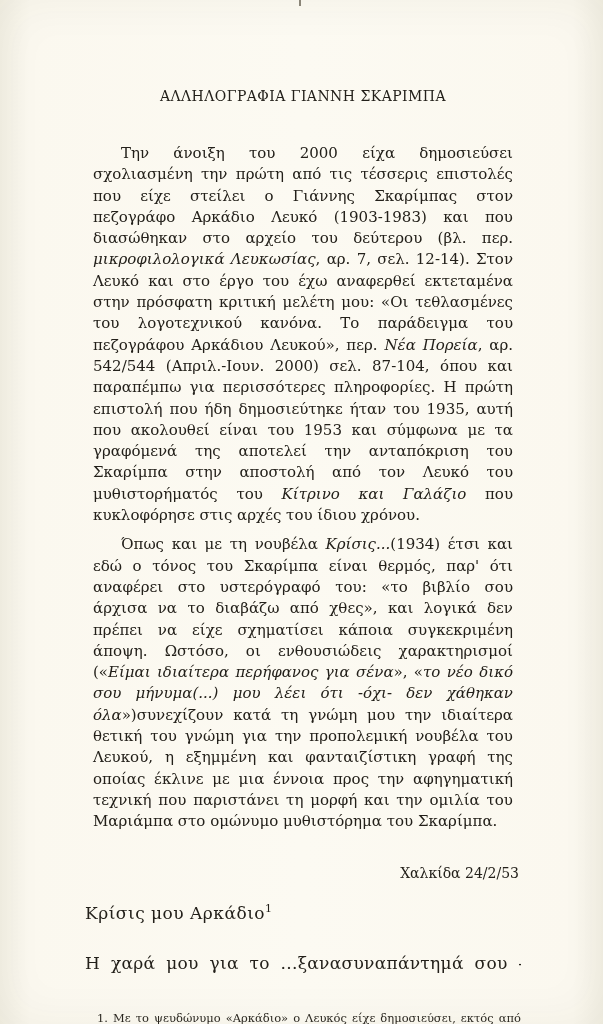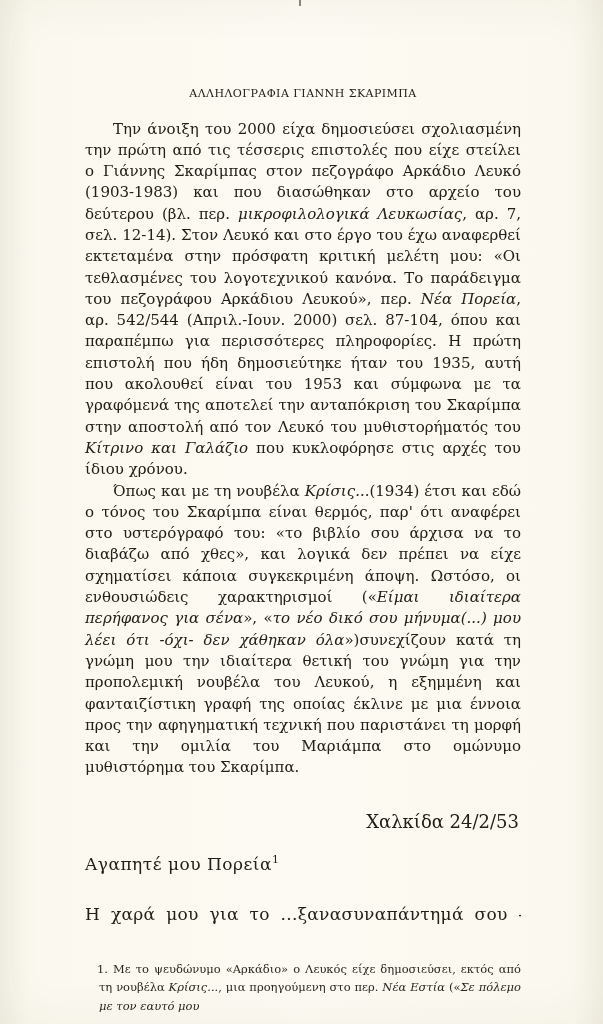--- a/index.html
+++ b/index.html
@@ -14,33 +14,33 @@
     font-family:"DejaVu Serif","Liberation Serif",serif;
     padding:86px 82px 0 85px;
     overflow:hidden;
   }
   .scan-tick{
     position:absolute;top:0;left:299px;width:2px;height:6px;
     background:#8a8578;
   }
   .title{
     text-align:center;
-    font-size:11px;
+    font-size:14px;
     line-height:1.5;
     letter-spacing:0.45px;
-    margin:0 0 16px 0;
+    margin:0 0 36px 0;
     font-weight:normal;
   }
   .body-text{font-size:15px;line-height:1.42;text-align:justify;}
-  .para{margin:0;text-indent:28px;}
+  .para{margin:8px;text-indent:28px;}
   .it{font-style:italic;}
   .dateline{
     margin-top:32px;
     text-align:right;
-    font-size:18px;
+    font-size:14px;
     padding-right:2px;
   }
   .salutation{
     margin-top:22px;
     font-size:17px;
     letter-spacing:0.5px;
   }
   .salutation sup{font-size:11px;line-height:0;}
   .opening-line{
     margin-top:30px;
@@ -74,19 +74,19 @@
   </h1>
 
   <div class="body-text">
     <p class="para"><span>Την άνοιξη του 2000 είχα δημοσιεύσει σχολιασμένη την πρώτη από τις τέσσερις επιστολές που είχε στείλει ο Γιάννης Σκαρίμπας στον πεζογράφο Αρκάδιο Λευκό (1903-1983) και που διασώθηκαν στο αρχείο του δεύτερου (βλ. περ. </span><span class="it">μικροφιλολογικά Λευκωσίας</span><span>, αρ. 7, σελ. 12-14). Στον Λευκό και στο έργο του έχω αναφερθεί εκτεταμένα στην πρόσφατη κριτική μελέτη μου: «Οι τεθλασμένες του λογοτεχνικού κανόνα. Το παράδειγμα του πεζογράφου Αρκάδιου Λευκού», περ. </span><span class="it">Νέα Πορεία</span><span>, αρ. 542/544 (Απριλ.-Ιουν. 2000) σελ. 87-104, όπου και παραπέμπω για περισσότερες πληροφορίες. Η πρώτη επιστολή που ήδη δημοσιεύτηκε ήταν του 1935, αυτή που ακολουθεί είναι του 1953 και σύμφωνα με τα γραφόμενά της αποτελεί την ανταπόκριση του Σκαρίμπα στην αποστολή από τον Λευκό του μυθιστορήματός του </span><span class="it">Κίτρινο και Γαλάζιο</span><span> που κυκλοφόρησε στις αρχές του ίδιου χρόνου.</span></p>
 
     <p class="para"><span>Όπως και με τη νουβέλα </span><span class="it">Κρίσις...</span><span>(1934) έτσι και εδώ ο τόνος του Σκαρίμπα είναι θερμός, παρ' ότι αναφέρει στο υστερόγραφό του: «το βιβλίο σου άρχισα να το διαβάζω από χθες», και λογικά δεν πρέπει να είχε σχηματίσει κάποια συγκεκριμένη άποψη. Ωστόσο, οι ενθουσιώδεις χαρακτηρισμοί («</span><span class="it">Είμαι ιδιαίτερα περήφανος για σένα</span><span>», «</span><span class="it">το νέο δικό σου μήνυμα(...) μου λέει ότι -όχι- δεν χάθηκαν όλα</span><span>»)συνεχίζουν κατά τη γνώμη μου την ιδιαίτερα θετική του γνώμη για την προπολεμική νουβέλα του Λευκού, η εξημμένη και φανταιζίστικη γραφή της οποίας έκλινε με μια έννοια προς την αφηγηματική τεχνική που παριστάνει τη μορφή και την ομιλία του Μαριάμπα στο ομώνυμο μυθιστόρημα του Σκαρίμπα.</span></p>
   </div>
 
   <div class="dateline">Χαλκίδα 24/2/53</div>
 
-  <div class="salutation"><span>Αγαπητέ μου Πορεία</span><sup>1</sup></div>
+  <div class="salutation"><span>Κρίσις μου Αρκάδιο</span><sup>1</sup></div>
 
   <div class="opening-line">Η χαρά μου για το  ...ξανασυναπάντημά σου -και μάλι-</div>
 
   <div class="footnote"><span>1. Με το ψευδώνυμο «Αρκάδιο» ο Λευκός είχε δημοσιεύσει, εκτός από τη νουβέλα </span><span class="it">Κρίσις...</span><span>, μια προηγούμενη στο περ. </span><span class="it">Νέα Εστία</span><span> («</span><span class="it">Σε πόλεμο με τον εαυτό μου</span></div>
 
 </div>
 
 </body></html>

